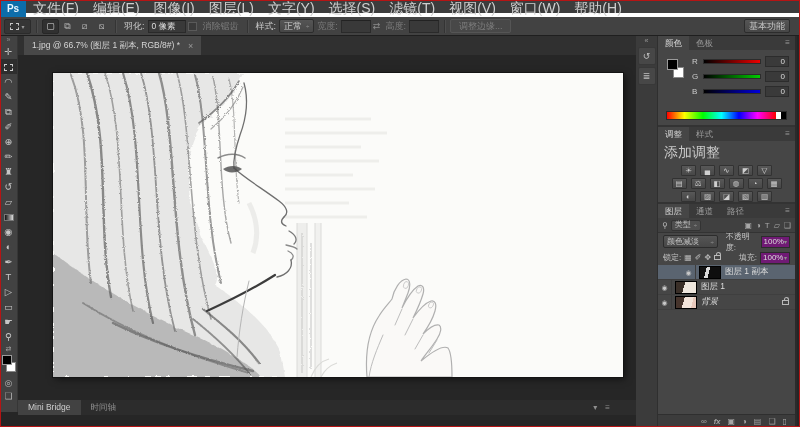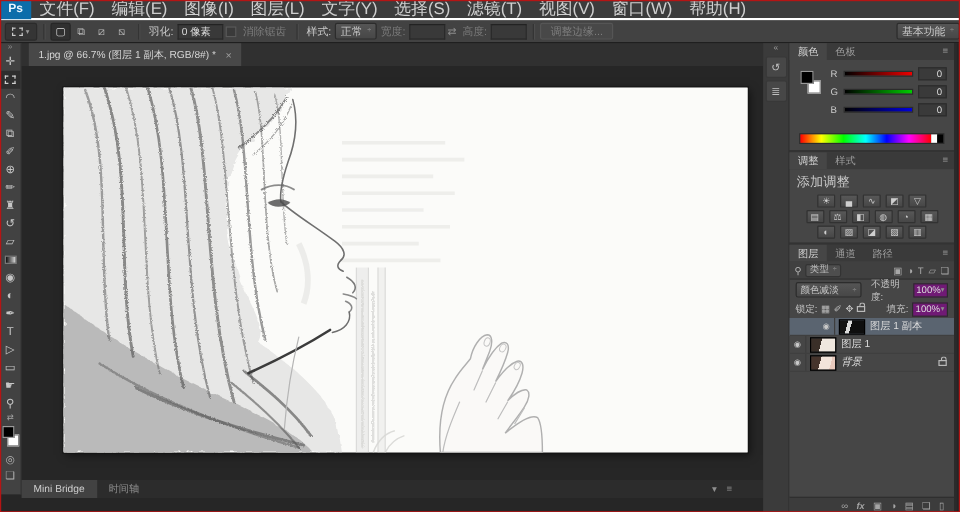--- a/index.html
+++ b/index.html
@@ -2,41 +2,41 @@
 <html><head>
 <meta charset="utf-8">
 <style>
   html,body{margin:0;padding:0;background:#1b1b1b;}
   *{box-sizing:border-box;user-select:none;}
   body{font-family:"Liberation Sans","DejaVu Sans",sans-serif;}
   .screen{position:relative;width:800px;height:427px;background:#262626;overflow:hidden;color:#cfcfcf;}
   .red-frame{position:absolute;inset:0;border:1px solid #bе1111;border:1px solid #b51414;pointer-events:none;z-index:99;}
 
   
-  .menubar{position:absolute;left:0;top:0;width:800px;height:17px;background:#3c3c3c;border-bottom:2px solid #ffffff;display:flex;align-items:center;}
+  .menubar{position:absolute;left:0;top:0;width:800px;height:17px;background:#3c3c3c;border-bottom:4px solid #ffffff;display:flex;}
   .ps-logo{width:26px;height:17px;background:#0d6daa;color:#eaf6ff;font-weight:bold;font-size:10px;display:flex;align-items:center;justify-content:center;}
   .menu-item{font-size:14px;color:#cfcfcf;padding:0 7px;line-height:17px;white-space:nowrap;}
 
   
   .optionsbar{position:absolute;left:0;top:17px;width:800px;height:19px;background:#424242;border-bottom:1px solid #1f1f1f;display:flex;align-items:center;font-size:9px;color:#c9c9c9;padding-left:4px;}
   .sep{width:1px;height:13px;background:#343434;margin:0 5px;box-shadow:1px 0 0 #4d4d4d;}
   .opt-toolbtn{display:flex;align-items:center;justify-content:center;gap:2px;width:27px;height:15px;background:#353535;border:1px solid #2b2b2b;border-radius:2px;}
   .mini-marquee{width:9px;height:7px;border:1px dashed #c9c9c9;}
   .dd-arrow{font-size:6px;color:#9a9a9a;}
   .mode-btn{width:17px;height:15px;display:flex;align-items:center;justify-content:center;font-size:9px;color:#b9b9b9;border-radius:2px;}
   .mode-btn.active{background:#303030;border:1px solid #272727;color:#ddd;}
   .opt-label{margin:0 3px;white-space:nowrap;}
   .opt-input{height:13px;background:#393939;border:1px solid #2a2a2a;border-top-color:#222;color:#ddd;font-size:8.5px;line-height:11px;padding:0 3px;white-space:nowrap;}
   .w36{width:38px;} .w30{width:30px;}
   .checkbox{width:9px;height:9px;border:1px solid #5a5a5a;background:#3a3a3a;margin:0 3px 0 2px;}
   .dim{color:#7c7c7c;}
   .opt-select{height:14px;display:flex;align-items:center;background:linear-gradient(#555,#474747);border:1px solid #2c2c2c;border-radius:2px;padding:0 4px;gap:4px;white-space:nowrap;}
   .swap-glyph{color:#8c8c8c;font-size:9px;margin:0 2px;}
   .refine-btn{height:14px;display:flex;align-items:center;padding:0 8px;border:1px solid #555;border-radius:2px;color:#7e7e7e;background:#484848;white-space:nowrap;}
-  .workspace{margin-left:auto;}
+  .workspace{margin-left:auto;margin-right:10px;flex-direction:column;}
 
   
   .toolcol{position:absolute;left:0;top:36px;width:18px;height:376px;background:#424242;border-right:1px solid #363636;}
   .tb-collapse{height:8px;text-align:center;font-size:7px;color:#8a8a8a;line-height:8px;}
   .tools{list-style:none;margin:0;padding:0;}
   .tool{height:15px;line-height:15px;text-align:center;font-size:9.5px;color:#c6c6c6;}
   .tool.selected{background:#2e2e2e;}
   .marquee-box{display:inline-block;width:9px;height:7px;border:1px dashed #d0d0d0;vertical-align:middle;}
   .gradient-chip{display:inline-block;width:10px;height:7px;background:linear-gradient(90deg,#111,#ddd);border:1px solid #777;vertical-align:middle;}
   .tb-mini{height:9px;text-align:center;font-size:7px;color:#a5a5a5;line-height:9px;}
@@ -88,21 +88,21 @@
   .tr-b{background:linear-gradient(90deg,#000,#00d);}
   .cval{width:24px;height:11px;background:#3a3a3a;border:1px solid #2c2c2c;font-size:8px;color:#ddd;line-height:10px;text-align:right;padding-right:3px;}
   .spectrum{position:absolute;left:8px;right:8px;bottom:5px;height:9px;border:1px solid #2c2c2c;display:flex;}
   .spec-main{flex:1;background:linear-gradient(90deg,#f00,#ff0 16%,#0f0 33%,#0ff 50%,#00f 66%,#f0f 83%,#f00);}
   .spec-w{width:5px;background:#fff;}
   .spec-k{width:5px;background:#000;}
 
   
   .p-adj{height:75px;}
   .abody{padding:3px 6px 0;}
-  .hint{font-size:11px;color:#c9c9c9;margin-bottom:3px;}
+  .hint{font-size:14px;color:#c9c9c9;margin-bottom:3px;}
   .arow{display:flex;justify-content:center;gap:4px;margin-bottom:2px;}
   .aicon{width:15px;height:11px;background:linear-gradient(#585858,#474747);border:1px solid #323232;border-radius:1px;font-size:7.5px;color:#cfcfcf;line-height:10px;text-align:center;}
 
   
   .p-layers{flex:1;}
   .lfilter{height:15px;background:#404040;border-bottom:1px solid #333;display:flex;align-items:center;font-size:8px;color:#bbb;padding:0 4px;gap:3px;flex:none;}
   .lpill{background:#4e4e4e;border:1px solid #333;border-radius:2px;padding:0 3px;height:11px;line-height:10px;display:flex;gap:3px;align-items:center;}
   .lficons{margin-left:auto;display:flex;gap:4px;font-size:8px;color:#a8a8a8;}
   .lblend{height:17px;display:flex;align-items:center;padding:0 5px;gap:8px;font-size:8px;color:#c4c4c4;flex:none;}
   .lselect{height:13px;display:flex;align-items:center;gap:3px;background:linear-gradient(#555,#474747);border:1px solid #2c2c2c;border-radius:2px;padding:0 3px;white-space:nowrap;}

